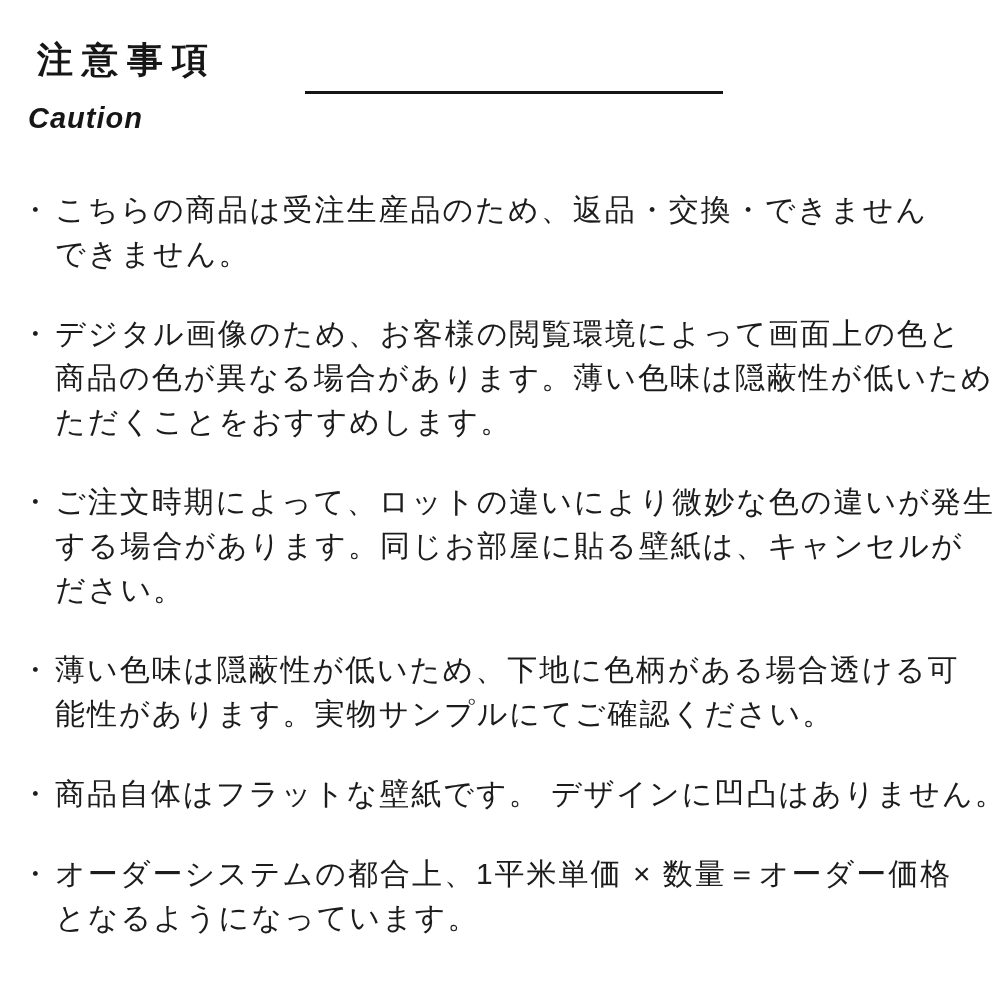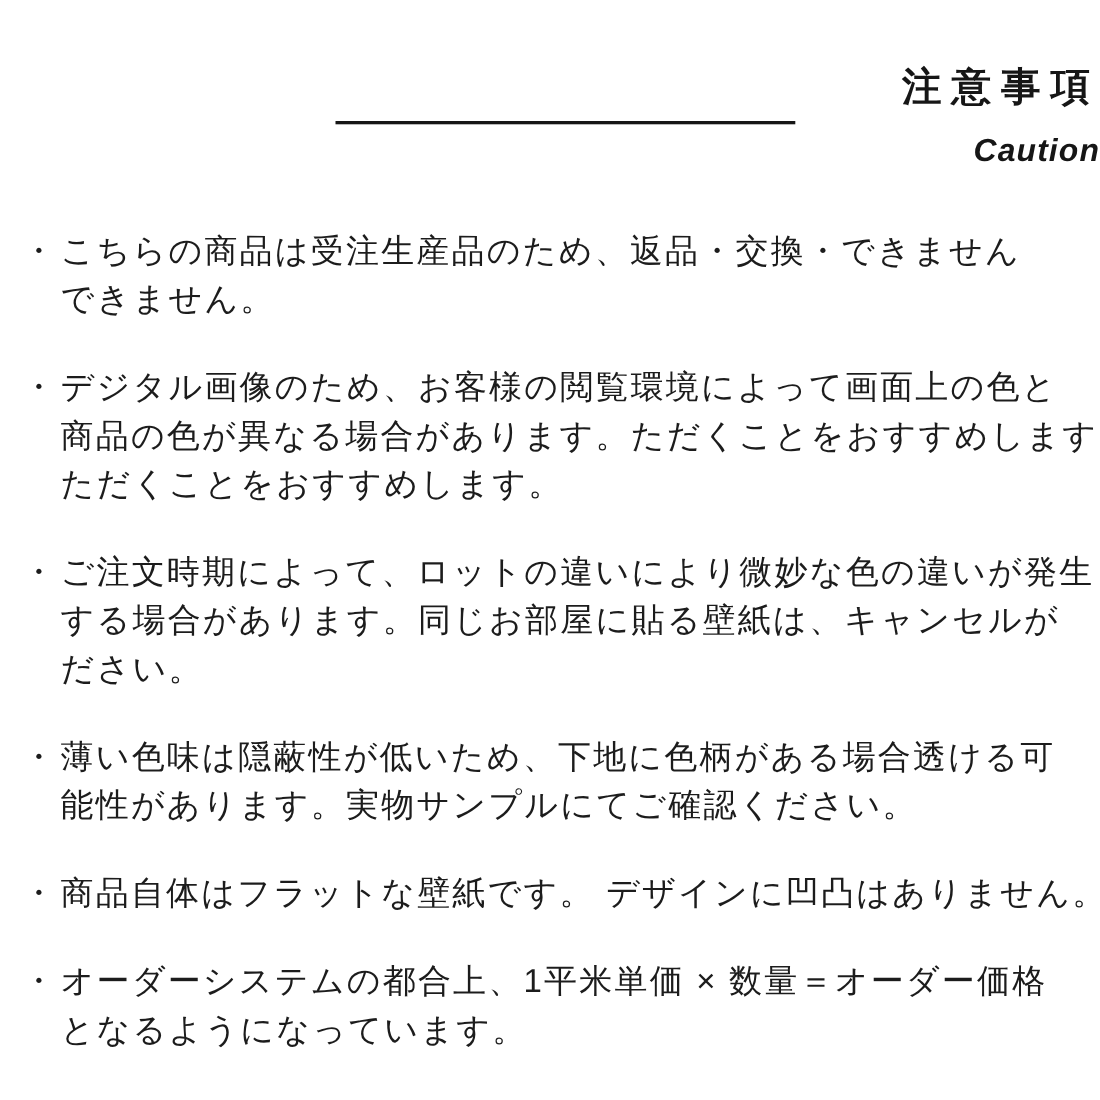--- a/index.html
+++ b/index.html
@@ -14,22 +14,22 @@
     -webkit-font-smoothing: antialiased;
   }
   .page {
     width: 1000px;
     height: 1000px;
     background: #ffffff;
     box-sizing: border-box;
   }
   
   .header {
-    padding-top: 56px;
-    text-align: right;
+    padding-top: 37px;
+    text-align: left;
     margin-left: 28px;
   }
   .title {
     margin: 0;
     font-size: 36px;
     line-height: 1.25;
     font-weight: 700;
     letter-spacing: 9px;
     padding-left: 9px; 
     color: #161616;
@@ -98,21 +98,21 @@
       <div class="lines">
         <div class="ln">こちらの商品は受注生産品のため、返品・交換・できません</div>
         <div class="ln">できません。</div>
       </div>
     </li>
 
     <li class="note">
       <span class="marker">・</span>
       <div class="lines">
         <div class="ln">デジタル画像のため、お客様の閲覧環境によって画面上の色と</div>
-        <div class="ln">商品の色が異なる場合があります。ただくことをおすすめします</div>
+        <div class="ln">商品の色が異なる場合があります。薄い色味は隠蔽性が低いため</div>
         <div class="ln">ただくことをおすすめします。</div>
       </div>
     </li>
 
     <li class="note">
       <span class="marker">・</span>
       <div class="lines">
         <div class="ln">ご注文時期によって、ロットの違いにより微妙な色の違いが発生</div>
         <div class="ln">する場合があります。同じお部屋に貼る壁紙は、キャンセルが</div>
         <div class="ln">ださい。</div>

